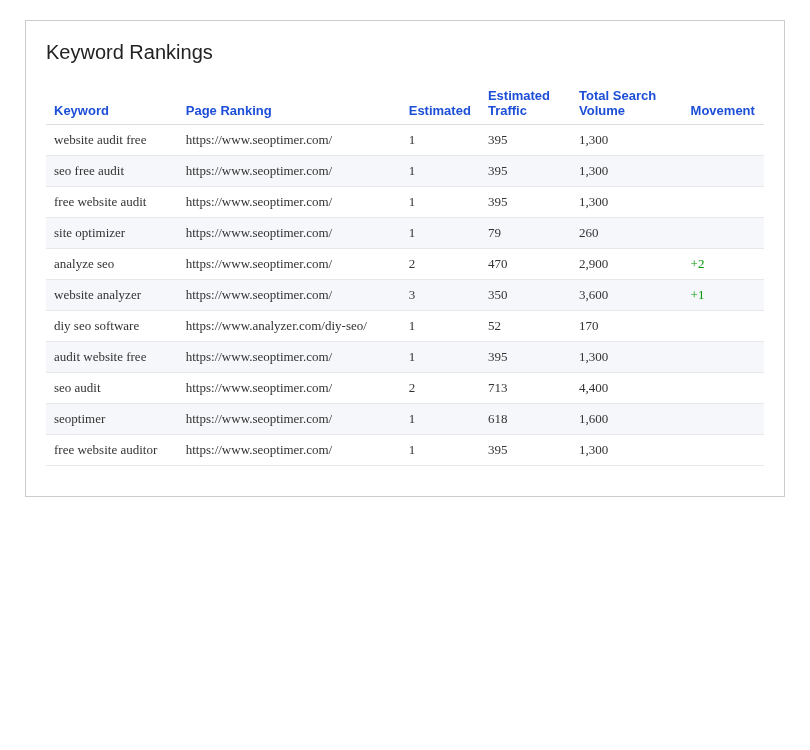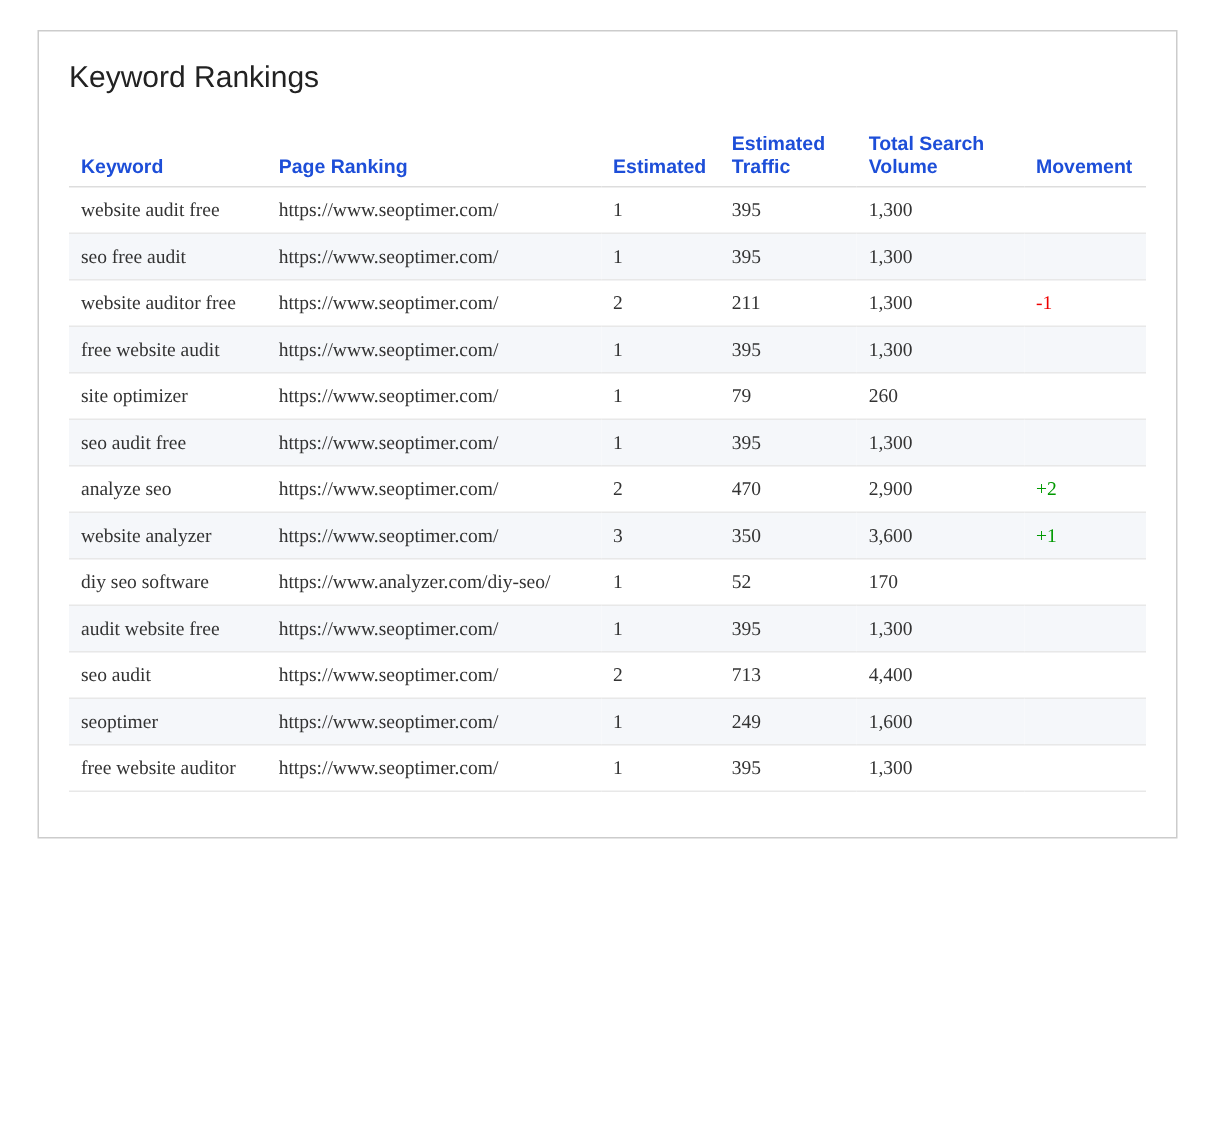--- a/index.html
+++ b/index.html
@@ -106,49 +106,33 @@
         </tr>
         <tr>
           <td>seo free audit</td>
           <td>https://www.seoptimer.com/</td>
           <td>1</td>
           <td>395</td>
           <td>1,300</td>
           <td></td>
         </tr>
         <tr>
-          <td>website auditor free</td>
-          <td>https://www.seoptimer.com/</td>
-          <td>2</td>
-          <td>211</td>
-          <td>1,300</td>
-          <td class="movement-negative">-1</td>
-        </tr>
-        <tr>
           <td>free website audit</td>
           <td>https://www.seoptimer.com/</td>
           <td>1</td>
           <td>395</td>
           <td>1,300</td>
           <td></td>
         </tr>
         <tr>
           <td>site optimizer</td>
           <td>https://www.seoptimer.com/</td>
           <td>1</td>
           <td>79</td>
           <td>260</td>
-          <td></td>
-        </tr>
-        <tr>
-          <td>seo audit free</td>
-          <td>https://www.seoptimer.com/</td>
-          <td>1</td>
-          <td>395</td>
-          <td>1,300</td>
           <td></td>
         </tr>
         <tr>
           <td>analyze seo</td>
           <td>https://www.seoptimer.com/</td>
           <td>2</td>
           <td>470</td>
           <td>2,900</td>
           <td class="movement-positive">+2</td>
         </tr>
@@ -181,21 +165,21 @@
           <td>https://www.seoptimer.com/</td>
           <td>2</td>
           <td>713</td>
           <td>4,400</td>
           <td></td>
         </tr>
         <tr>
           <td>seoptimer</td>
           <td>https://www.seoptimer.com/</td>
           <td>1</td>
-          <td>249</td>
+          <td>618</td>
           <td>1,600</td>
           <td></td>
         </tr>
         <tr>
           <td>free website auditor</td>
           <td>https://www.seoptimer.com/</td>
           <td>1</td>
           <td>395</td>
           <td>1,300</td>
           <td></td>

